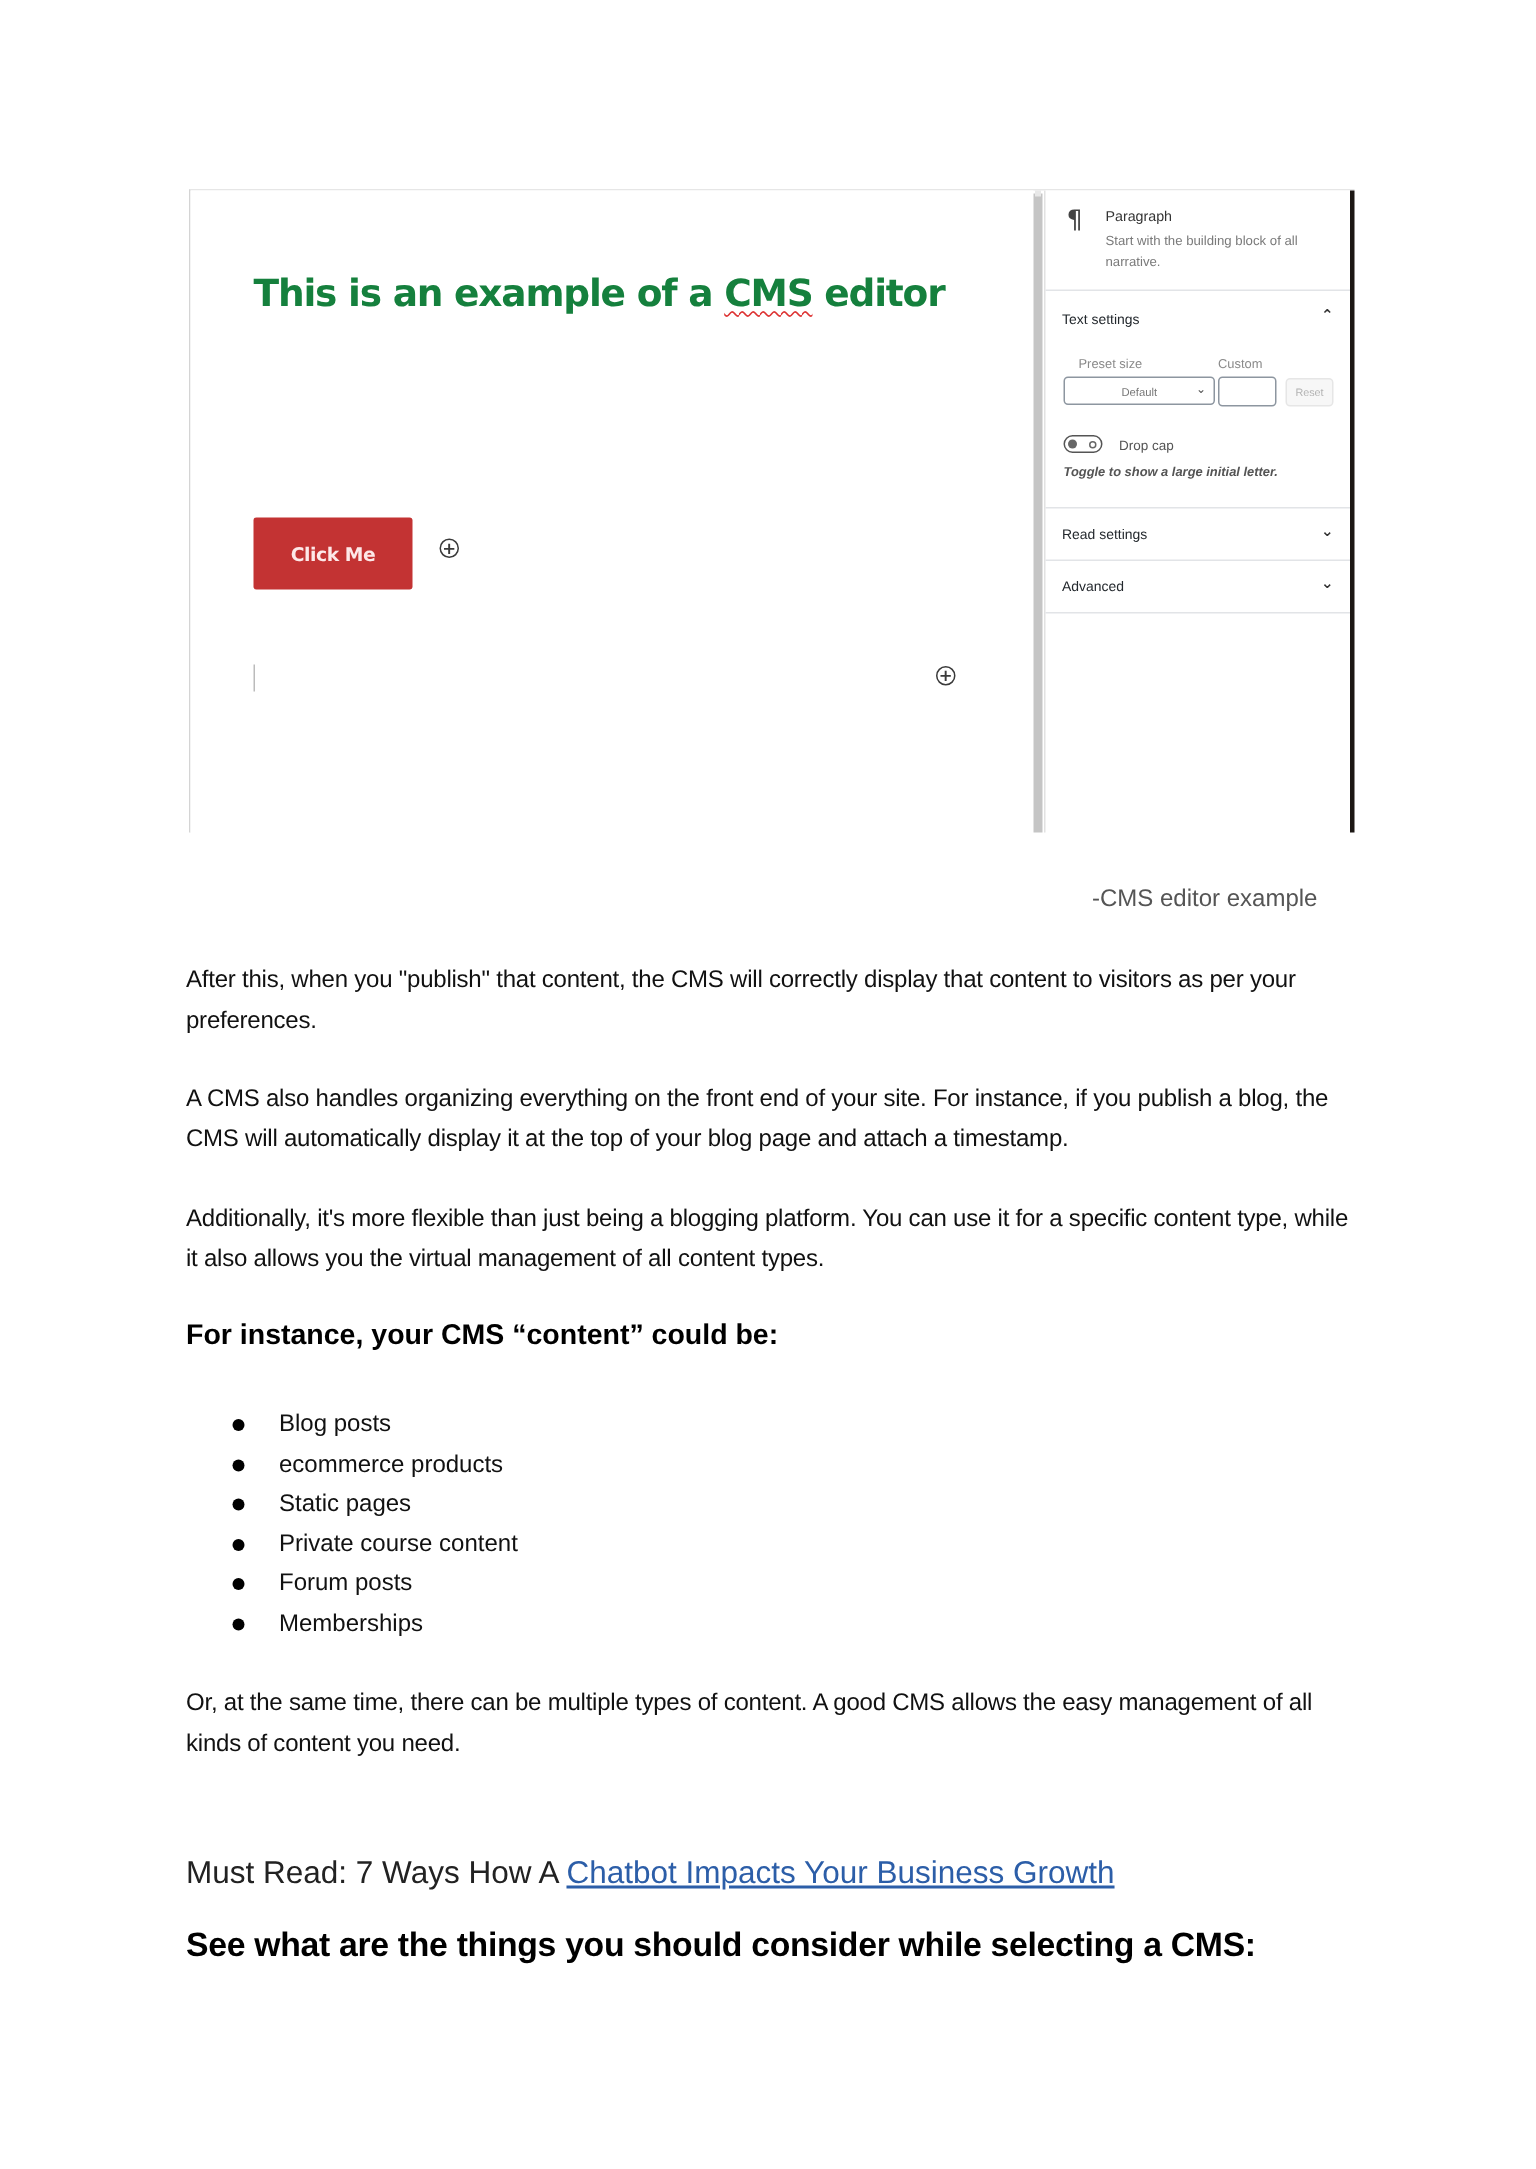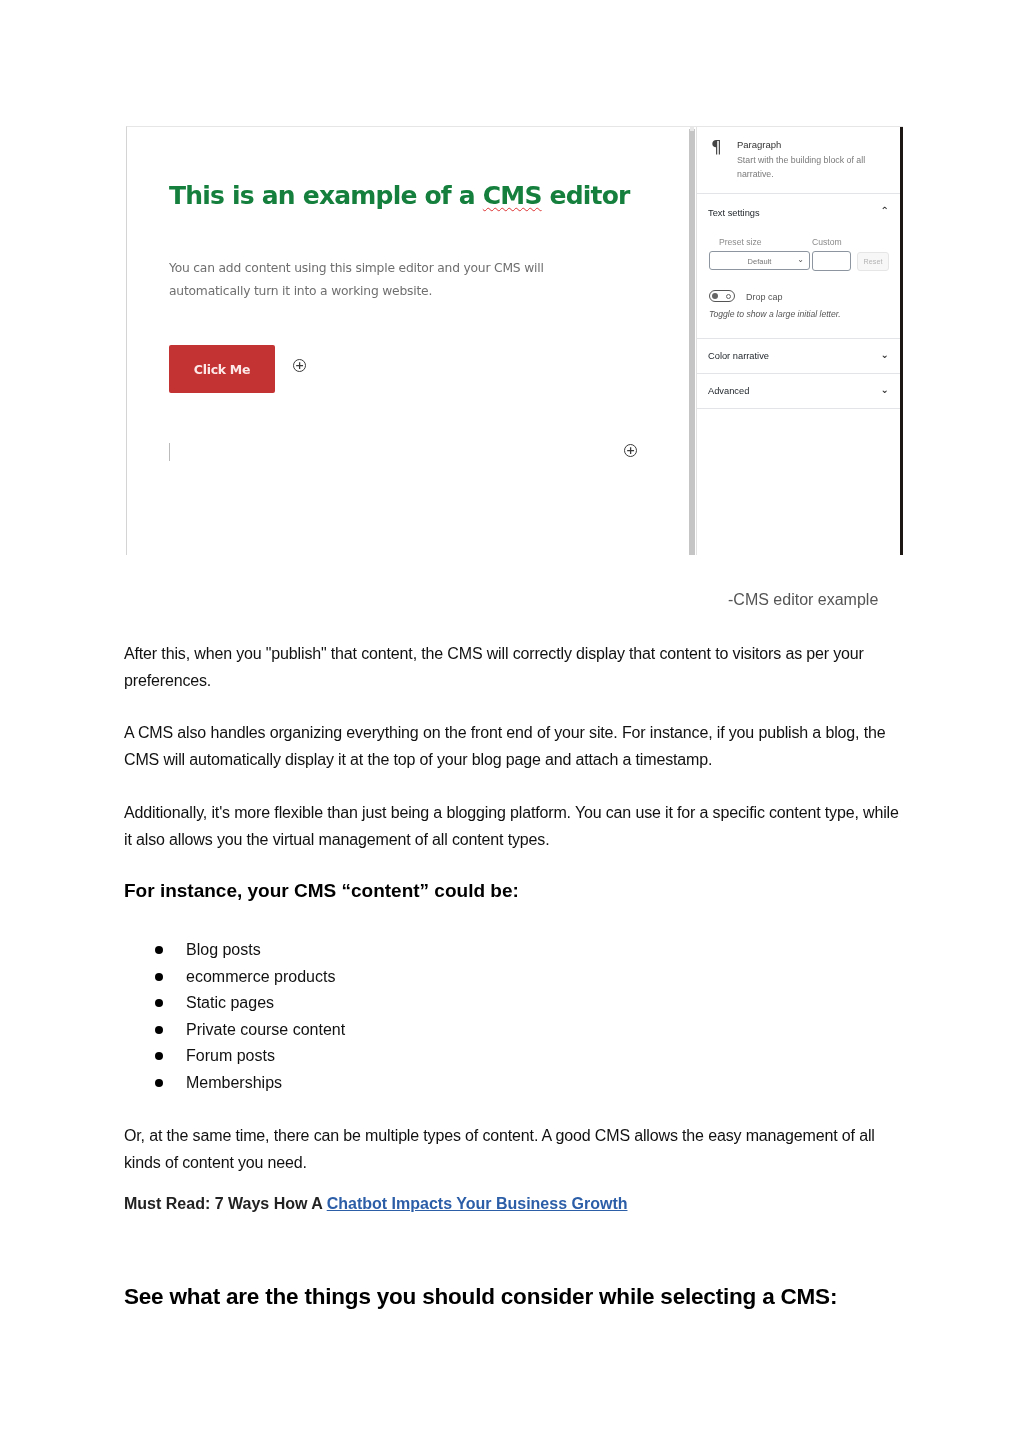--- a/index.html
+++ b/index.html
@@ -60,50 +60,49 @@
   .custom-in { position: absolute; left: 115px; top: 57px; width: 39px; height: 20px; border: 1px solid #8d96a0;
                border-radius: 3px; box-sizing: border-box; }
   .reset { position: absolute; left: 160px; top: 58px; width: 32px; height: 19px; border: 1px solid #e6e6e6;
            background: #f7f7f7; border-radius: 3px; box-sizing: border-box; font-size: 7.2px; color: #b3b3b3;
            display: flex; align-items: center; justify-content: center; cursor: pointer; }
   .toggle { position: absolute; left: 12px; top: 96px; width: 26px; height: 12px; border: 1.5px solid #555;
             border-radius: 8px; box-sizing: border-box; cursor: pointer; }
   .toggle .knob { position: absolute; left: 2px; top: 1.5px; width: 6px; height: 6px; border-radius: 50%; background: #666; }
   .toggle .ring { position: absolute; right: 3px; top: 2.5px; width: 3px; height: 3px; border-radius: 50%; border: 1px solid #666; }
   .drop-lbl { position: absolute; left: 49px; top: 98px; font-size: 9px; color: #555; }
-  .drop-help { position: absolute; left: 12px; top: 115px; font-size: 8.6px; color: #555; font-style: italic; }
+  .drop-help { position: absolute; left: 12px; top: 115px; font-size: 8.6px; color: #555; font-style: italic; font-weight: bold; }
 
   .p-color { height: 34px; }
   .p-adv { height: 34px; }
   .p-color .panel-title, .p-adv .panel-title { top: 12px; }
   .p-color .chev, .p-adv .chev { top: 10px; }
 
   
   .caption { position: absolute; left: 728px; top: 591px; font-size: 16px; color: #555; }
   .doc { position: absolute; left: 124px; width: 780px; font-family: "Liberation Sans", sans-serif;
          font-size: 16px; line-height: 26.5px; color: #111; letter-spacing: -0.15px; }
   .p1 { top: 641px; }
   .p2 { top: 720px; }
   .p3 { top: 800px; }
   .h3 { position: absolute; left: 124px; top: 880px; font-weight: bold; font-size: 19px; color: #000; }
   .bullets { position: absolute; left: 124px; top: 937px; margin: 0; padding: 0; list-style: none; }
   .bullets li { position: relative; height: 26.5px; font-size: 16px; line-height: 26.5px; padding-left: 62px; color: #111; }
   .bullets li .dot { position: absolute; left: 31px; top: 9px; width: 8px; height: 8px; border-radius: 50%; background: #000; }
   .p4 { top: 1123px; }
-  .mustread { position: absolute; left: 124px; top: 1191px; font-size: 16px; color: #222; line-height: 26px; font-weight: bold; }
+  .mustread { position: absolute; left: 124px; top: 1236px; font-size: 21px; color: #222; line-height: 26px; }
   .mustread a { color: #2c5ea8; text-decoration: underline; }
   .h2 { position: absolute; left: 124px; top: 1284px; font-weight: bold; font-size: 22.5px; color: #000; letter-spacing: -0.2px; }
 </style>
 </head>
 <body>
 
 <div class="shot">
   <div class="canvas">
     <div class="ed-title"><span>This is an example of a </span><span class="spell">CMS</span><span> editor</span></div>
-    <div class="ed-para">You can add content using this simple editor and your CMS will automatically turn it into a working website.</div>
     <button class="ed-btn">Click Me</button>
     <div class="plus plus1">+</div>
     <div class="caret"></div>
     <div class="plus plus2">+</div>
   </div>
   <div class="scroll"></div>
   <div class="scroll-up"></div>
 
   <div class="sidebar">
     <div class="sb-block">
@@ -120,21 +119,21 @@
       <div class="custom-in"></div>
       <div class="reset">Reset</div>
       <div class="toggle">
           <span class="knob"></span>
           <span class="ring"></span>
         </div>
       <span class="drop-lbl">Drop cap</span>
       <span class="drop-help">Toggle to show a large initial letter.</span>
     </div>
     <div class="panel p-color">
-      <span class="panel-title">Color narrative</span>
+      <span class="panel-title">Read settings</span>
       <span class="chev">⌄</span>
     </div>
     <div class="panel p-adv">
       <span class="panel-title">Advanced</span>
       <span class="chev">⌄</span>
     </div>
   </div>
   <div class="sb-right-border"></div>
 </div>
 

